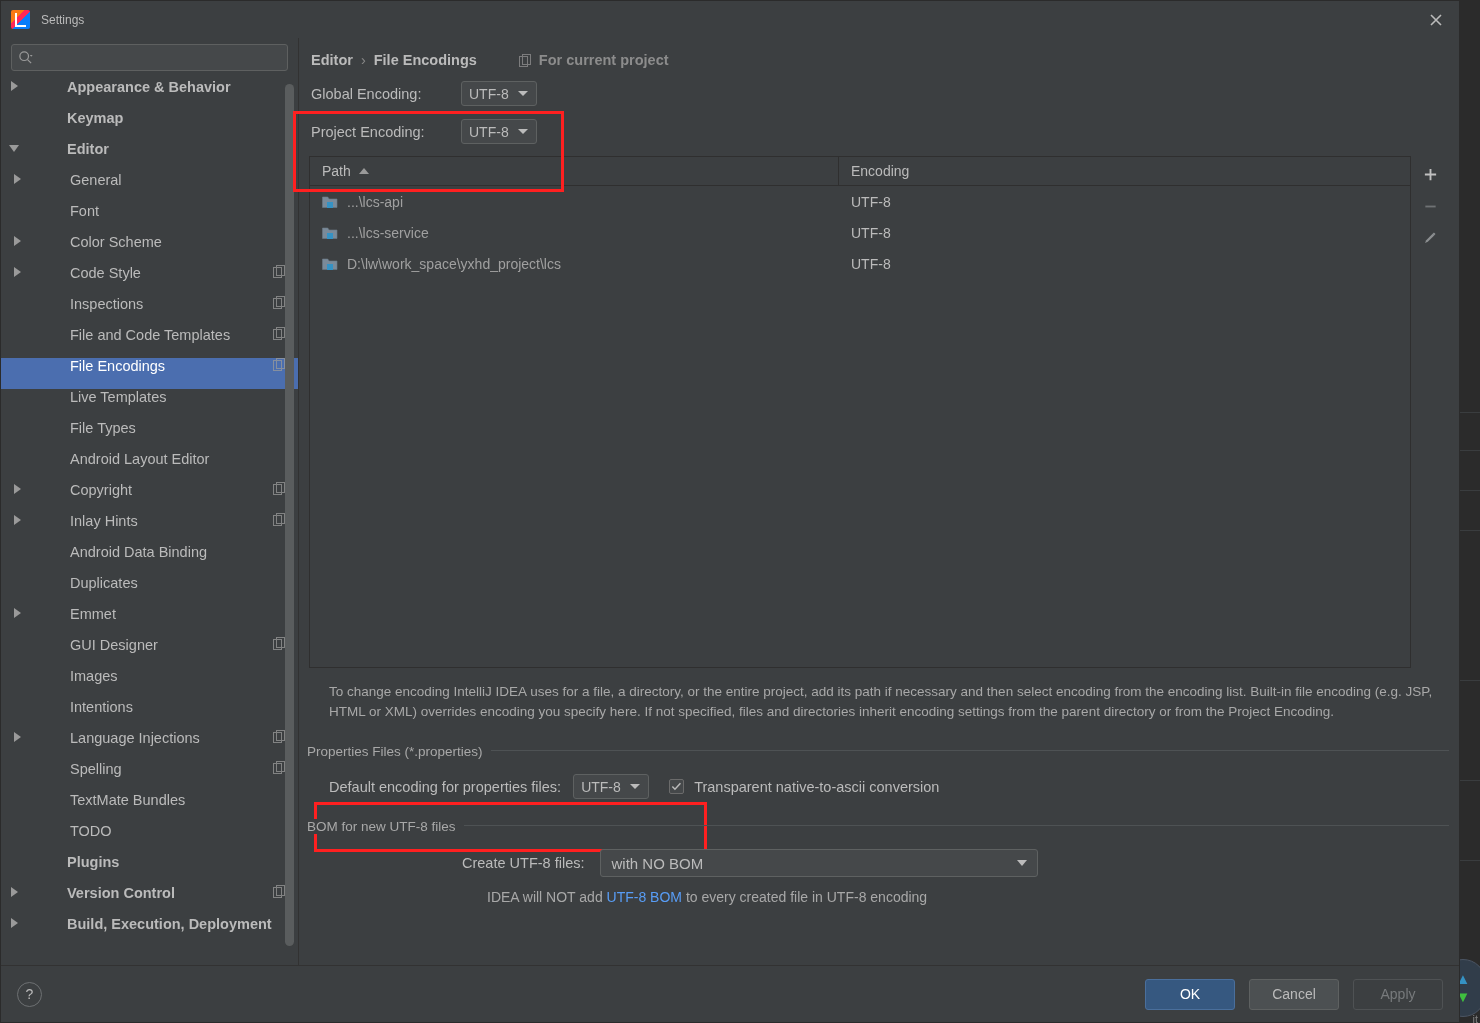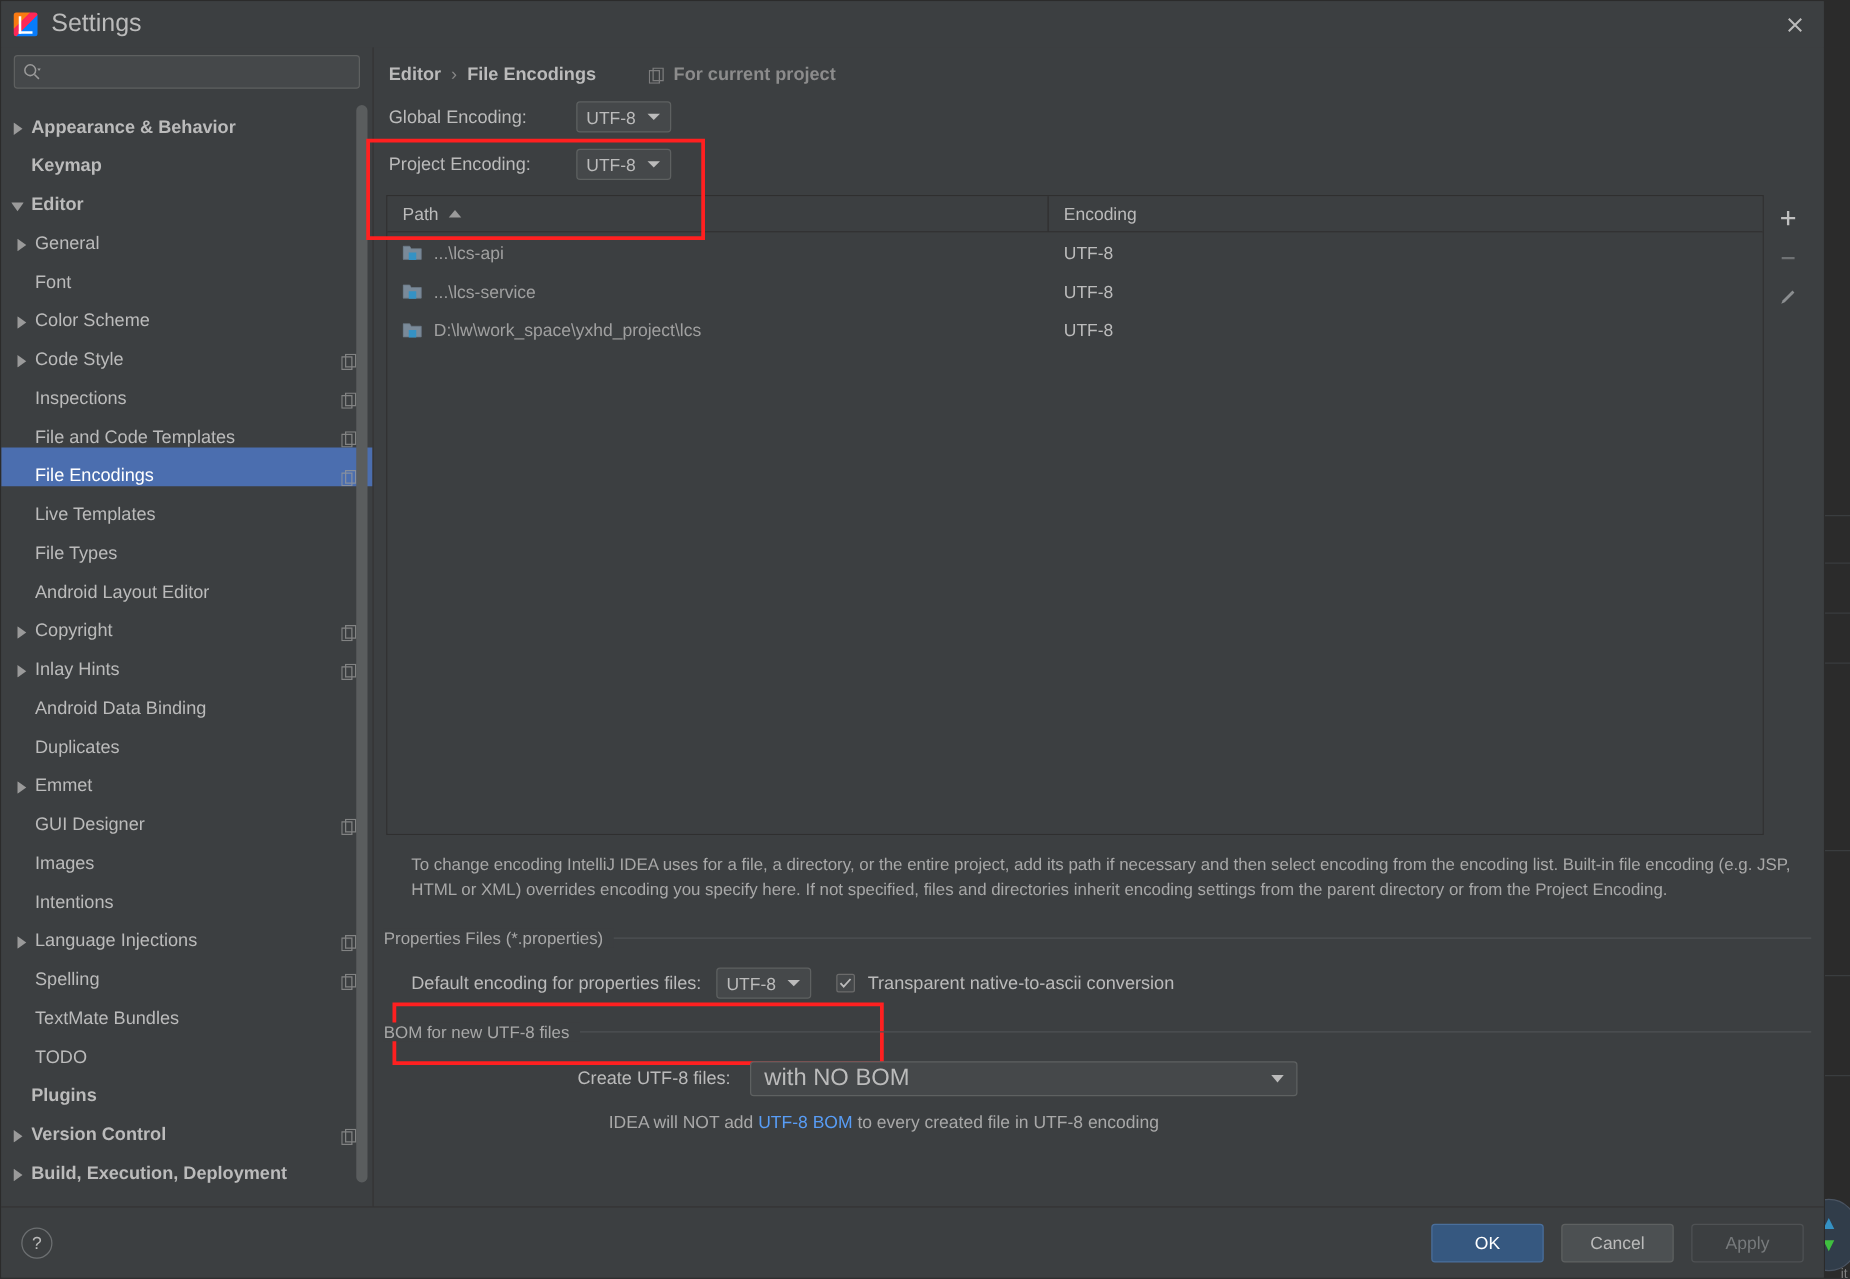--- a/index.html
+++ b/index.html
@@ -33,21 +33,21 @@
     display:flex; flex-direction:column;
   }
   .titlebar {
     height:37px; background:#3c3f41; display:flex; align-items:center;
     padding-left:10px; position:relative; flex:0 0 auto;
   }
   .ij-logo { width:19px; height:19px; position:relative; margin-right:11px; border-radius:2px; overflow:hidden;
              background:linear-gradient(135deg,#f97a12 0%,#f97a12 35%,#fe2857 35%,#fe2857 55%,#087cfa 55%,#087cfa 100%); }
   .ij-logo::after { content:""; position:absolute; left:4px; top:3px; width:9px; height:12px;
                     border-left:2px solid #fff; border-bottom:2px solid #fff; }
-  .title-text { font-size:20px; color:#bbbbbb; }
+  .title-text { font-size:12px; color:#bbbbbb; }
   .close-btn {
     position:absolute; right:0; top:0; width:46px; height:37px;
     display:flex; align-items:center; justify-content:center; cursor:pointer;
   }
   .close-btn svg { width:16px; height:16px; }
 
   .body-row { flex:1 1 auto; display:flex; min-height:0; }
 
   
   .sidebar {
@@ -59,22 +59,22 @@
     height:27px; background:#45484a; border:1px solid #5e6060; border-radius:3px;
     display:flex; align-items:center; padding:0 6px; position:relative;
   }
   .search-box .mag { width:15px; height:15px; }
   .search-box input {
     flex:1; background:transparent; border:none; outline:none;
     color:#bbbbbb; font-size:13px; font-family:"Liberation Sans", sans-serif; padding-left:6px;
   }
   .tree { flex:1 1 auto; overflow:hidden; position:relative; }
   .tree-item {
-    height:31px; display:flex; align-items:flex-end; color:#bbbbbb; font-size:14.5px;
-    padding-right:12px; cursor:default; white-space:nowrap;
+    height:31px; display:flex; align-items:flex-start; color:#bbbbbb; font-size:14.5px;
+    padding-right:12px; cursor:default; white-space:nowrap;gap:42px;
   }
   .tree-item.selected { background:#4b6eaf; color:#ffffff; }
   .tree-item .arrow {
     width:14px; height:14px; margin-right:4px; flex:0 0 auto;
     display:flex; align-items:center; justify-content:center;
   }
   .tree-item .arrow svg { display:block; }
   .tree-item .label { flex:1 1 auto; overflow:hidden; text-overflow:ellipsis; }
   .tree-item.bold .label { font-weight:bold; }
   .tree-item .copy-ico { width:13px; height:13px; flex:0 0 auto; opacity:.75; }
@@ -147,21 +147,21 @@
   .cbox { width:15px; height:15px; border:1px solid #6b6b6b; background:#45484a; border-radius:2px;
           display:flex; align-items:center; justify-content:center; }
   .cbox svg { display:block; }
   .cbox-label { color:#bbbbbb; font-size:14.5px; }
 
   .bom-row { display:flex; align-items:center; gap:16px; padding-left:155px; }
   .bom-label { color:#bbbbbb; font-size:14.5px; }
   .wide-combo {
     width:438px; height:28px; background:#45484a; border:1px solid #5e6161; border-radius:3px;
     display:flex; align-items:center; justify-content:space-between; padding:0 10px;
-    color:#bbbbbb; font-size:19px; cursor:default;
+    color:#bbbbbb; font-size:15px; cursor:default;
   }
   .wide-combo .caret { width:0;height:0;border-left:5px solid transparent;border-right:5px solid transparent;
                        border-top:6px solid #bbbbbb; }
   .bom-note { padding-left:180px; margin-top:12px; color:#a8a8a8; font-size:14px; }
   .bom-note .lnk { color:#589df6; }
 
   
   .footer { height:57px; background:#3c3f41; border-top:1px solid #323232;
             display:flex; align-items:center; padding:0 16px; flex:0 0 auto; }
   .help-btn { width:25px; height:25px; border-radius:50%; border:1px solid #6d7072;

